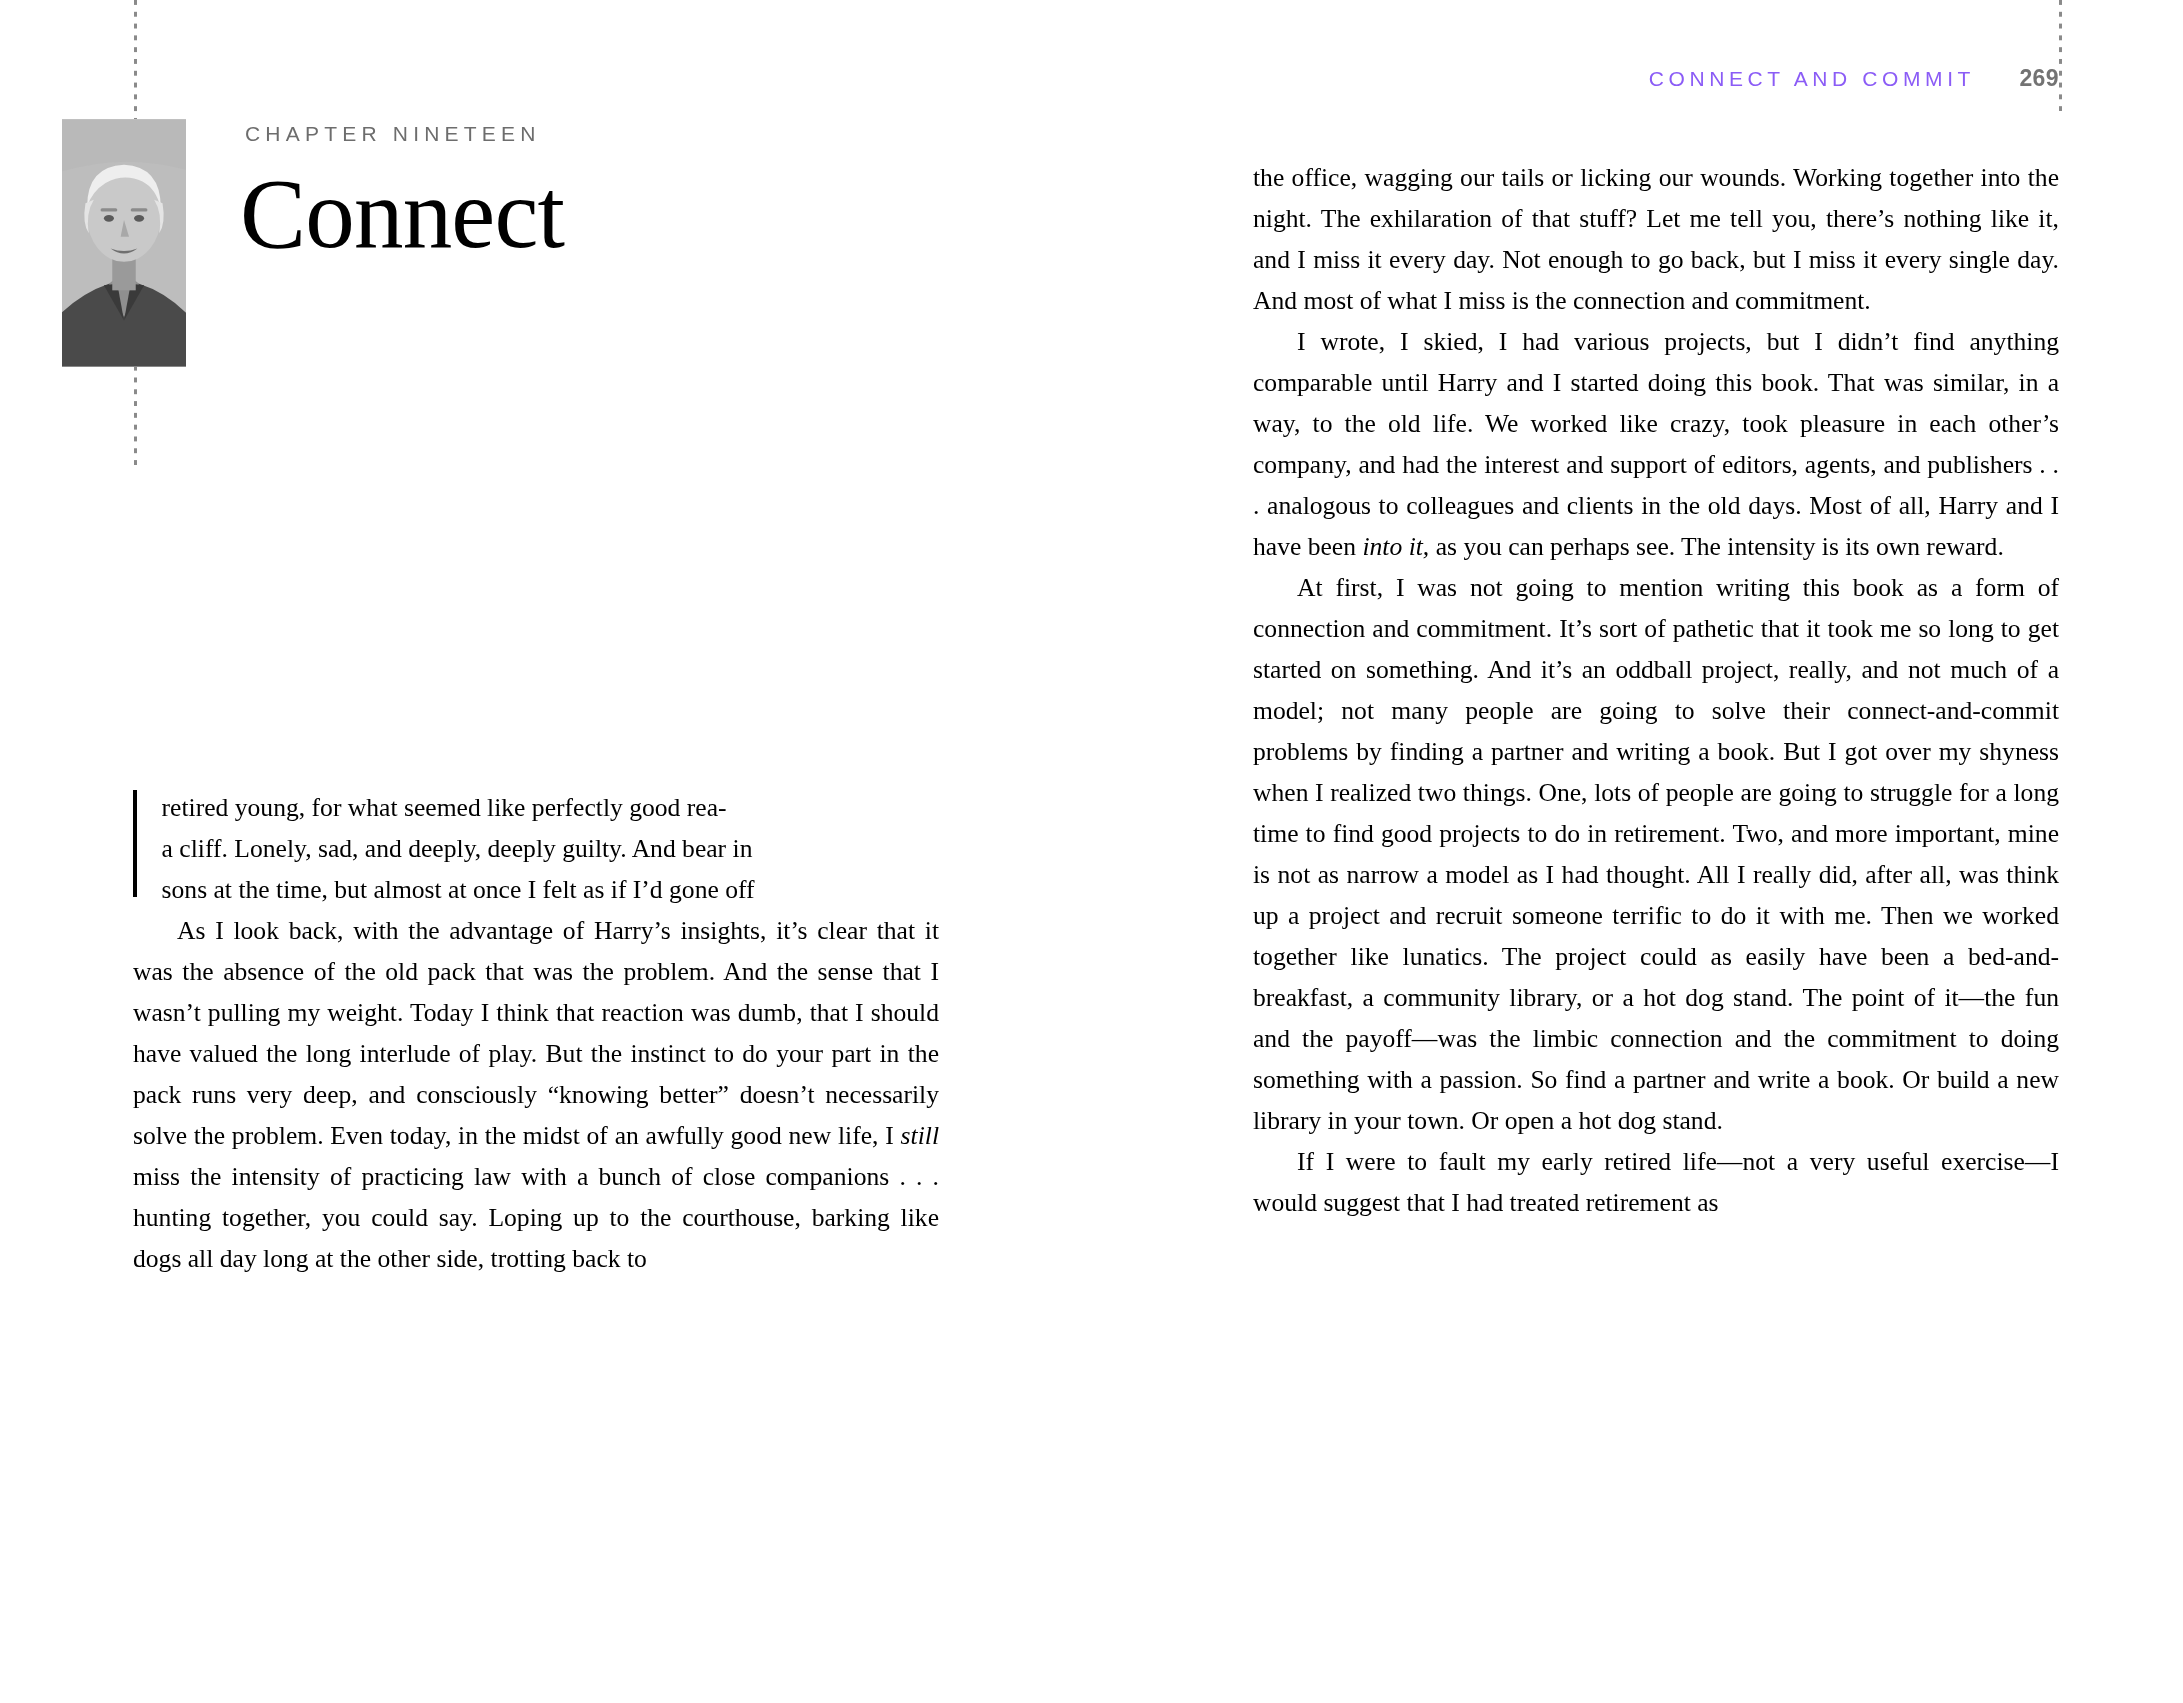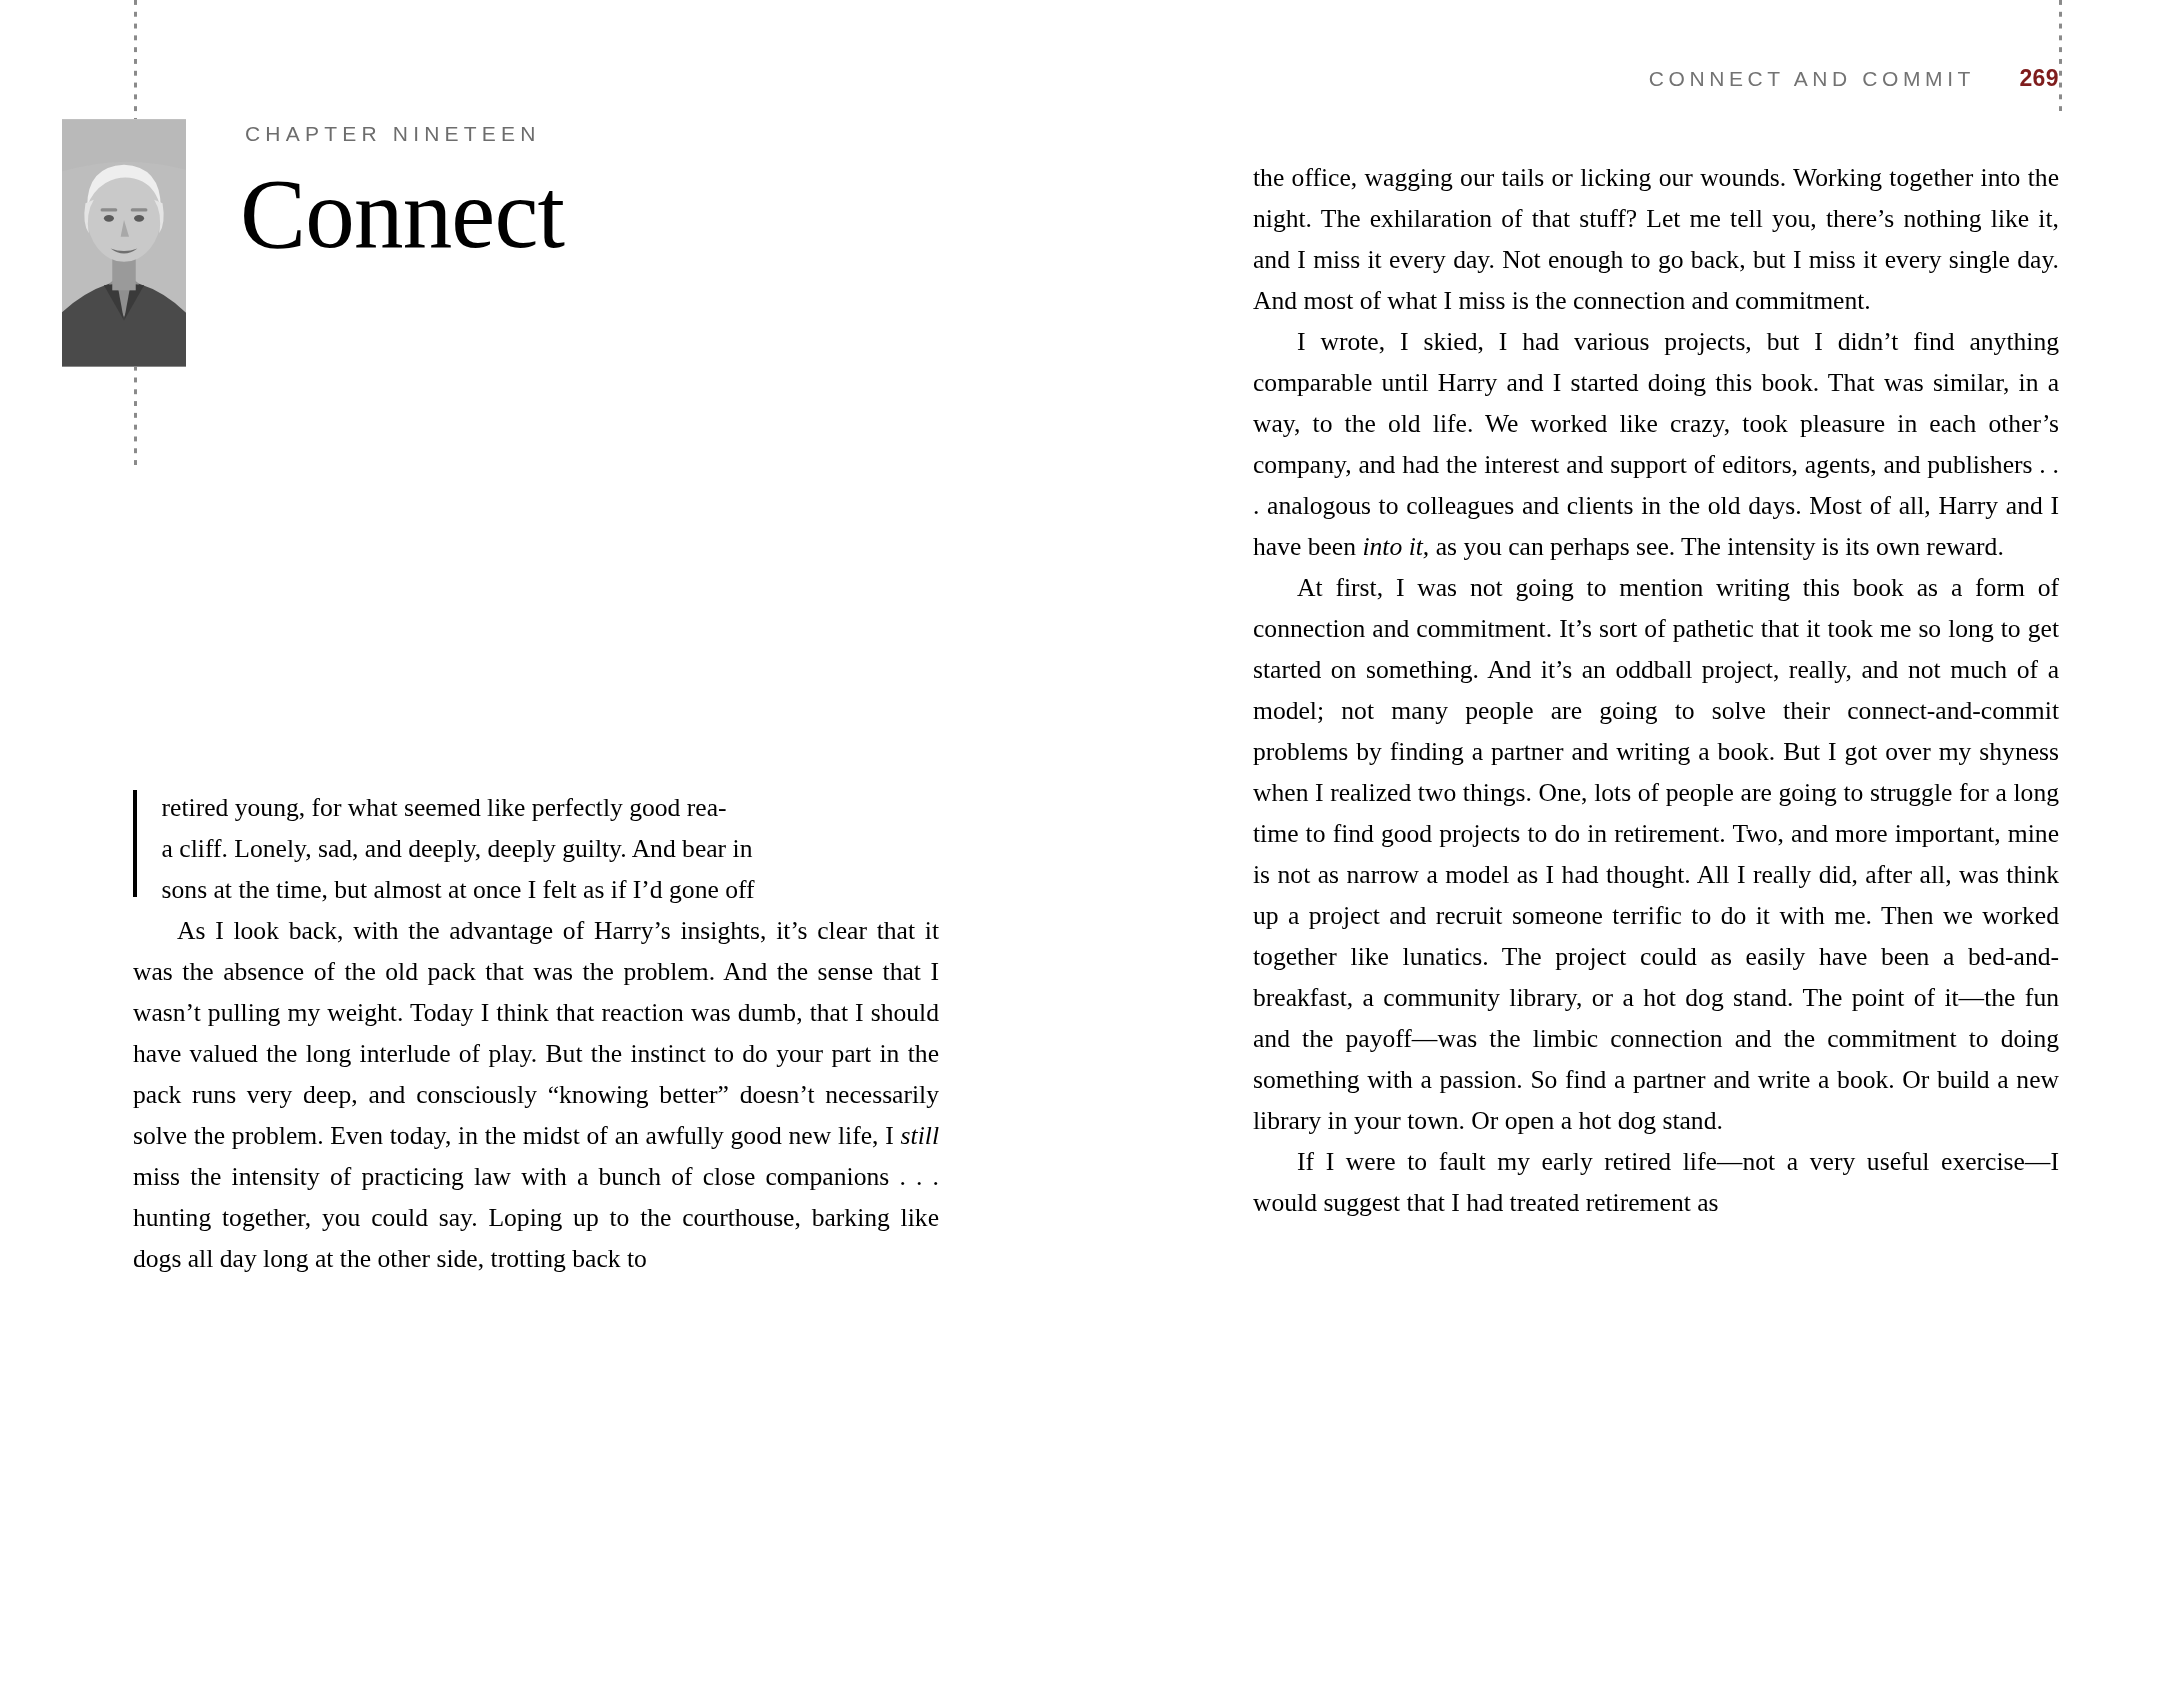--- a/index.html
+++ b/index.html
@@ -47,30 +47,30 @@
     top: 55px;
     right: 124px;
     display: flex;
     align-items: baseline;
     gap: 0px;
   }
   .running-head .rh-title {
     font-family: "Liberation Sans", sans-serif;
     font-size: 21px;
     letter-spacing: 4.6px;
-    color: #737373;
+    color: #8b5cf6;
     font-weight: 400;
     padding-right: 32px;
     margin-top: 12px;
   }
   .running-head .rh-page {
     font-family: "Liberation Sans", sans-serif;
     font-size: 23px;
     font-weight: 700;
-    color: #7f1d1d;
+    color: #737373;
     letter-spacing: 0.4px;
     width: 52px;
     text-align: right;
   }
 
   
   .author-photo {
     position: absolute;
     left: 62px;
     top: 119px;

